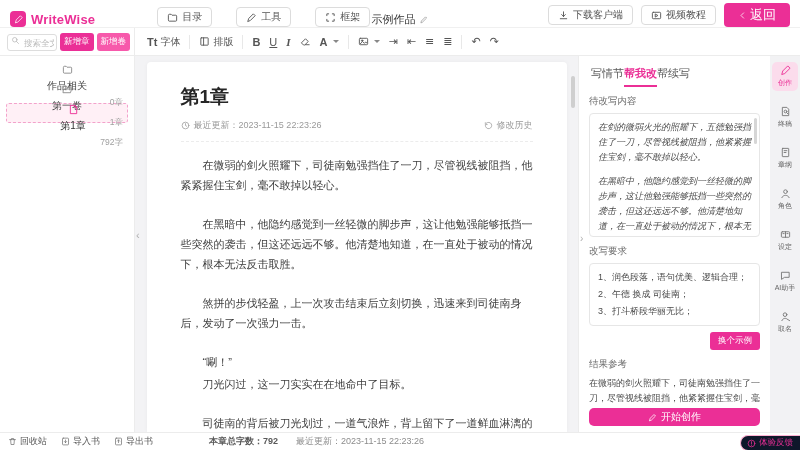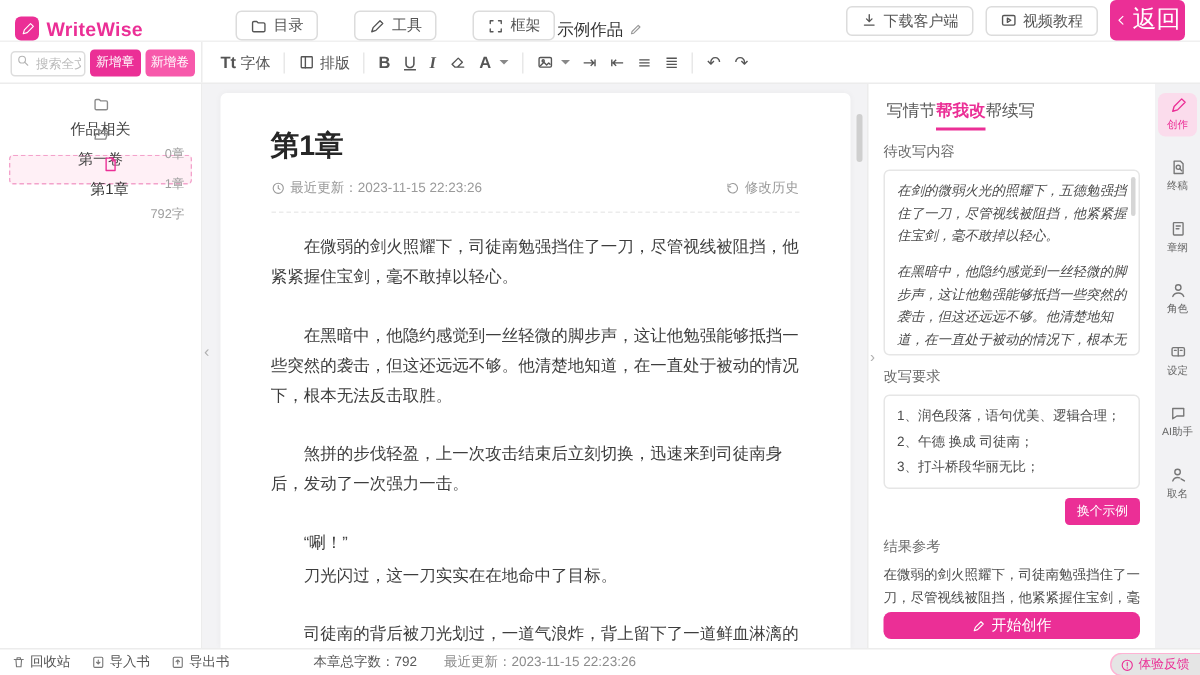--- a/index.html
+++ b/index.html
@@ -11,21 +11,21 @@
 
   
   .header { height:28px; background:#fff; border-bottom:1px solid #f0f0f0; display:flex; align-items:flex-end; padding:0 10px; position:relative; z-index:5; }
   .logo-box { width:16px; height:16px; border-radius:4px; background:#eb2f96; color:#fff; display:flex; align-items:center; justify-content:center; margin-right:5px; }
   .brand { font-size:13px; font-weight:800; color:#eb2f96; letter-spacing:.2px; }
   .hmenu { display:flex; gap:24px; margin-left:62px; }
   .hbtn { display:flex; align-items:center; gap:4px; border:1px solid #dcdcdc; border-radius:4px; padding:2px 9px; font-size:10px; color:#555; background:#fff; cursor:pointer; }
   .htitle { position:absolute; left:50%; transform:translateX(-50%); display:flex; align-items:center; gap:4px; font-size:11px; color:#333; }
   .htitle .ic { color:#999; }
   .hright { margin-left:auto; display:flex; gap:8px; align-items:center; }
-  .hbtn-primary { display:flex; align-items:center; gap:3px; background:#eb2f96; color:#fff; border-radius:4px; padding:3px 3px; font-size:16px; cursor:pointer; }
+  .hbtn-primary { display:flex; align-items:center; gap:3px; background:#eb2f96; color:#fff; border-radius:4px; padding:3px 14px; font-size:13px; cursor:pointer; }
 
   
   .toolrow { height:28px; background:#fff; border-bottom:1px solid #ececec; display:flex; align-items:center; }
   .tool-left { width:135px; flex:0 0 135px; display:flex; align-items:center; gap:3px; padding:0 4px 0 7px; border-right:1px solid #ececec; height:100%; }
   .search-wrap { position:relative; flex:1; min-width:0; }
   .search-wrap .ic { position:absolute; left:4px; top:4px; color:#b5b5b5; }
   .search-input { width:100%; height:17px; border:1px solid #ddd; border-radius:3px; font-size:8.5px; padding:0 2px 0 16px; color:#333; outline:none; }
   .search-input::placeholder { color:#bbb; }
   .mini-btn { flex:0 0 auto; border:none; color:#fff; font-size:8.5px; padding:3px 4px; border-radius:3px; cursor:pointer; }
   .mini-btn.c1 { background:#eb2f96; }
@@ -84,23 +84,23 @@
   .rail { width:30px; flex:0 0 30px; display:flex; flex-direction:column; align-items:center; padding-top:6px; gap:12px; }
   .ritem { display:flex; flex-direction:column; align-items:center; gap:2px; font-size:7px; color:#666; cursor:pointer; width:26px; padding:3px 0; border-radius:5px; }
   .ritem .ic { color:#777; }
   .ritem.active { background:#fbdcec; color:#eb2f96; }
   .ritem.active .ic { color:#eb2f96; }
 
   
   .footer { height:18px; background:#fff; border-top:1px solid #ececec; display:flex; align-items:center; font-size:9px; color:#555; padding:0 0 0 8px; position:relative; }
   .fitem { display:flex; align-items:center; gap:3px; margin-right:14px; cursor:pointer; }
   .fitem .ic { color:#777; }
-  .fstat { color:#595959; margin-left:42px; }
+  .fstat { color:#595959; margin-left:42px;font-weight:bold; }
   .fstat2 { color:#8c8c8c; margin-left:18px; }
-  .feedback { position:absolute; right:0; top:2px; background:#e5e5e5; border:1px solid #ffb3d4; border-right:none; color:#eb2f96; font-size:8.5px; display:flex; align-items:center; gap:3px; padding:1px 7px 1px 6px; border-radius:9px 0 0 9px; cursor:pointer; }
+  .feedback { position:absolute; right:0; top:2px; background:#0f172a; border:1px solid #ffb3d4; border-right:none; color:#eb2f96; font-size:8.5px; display:flex; align-items:center; gap:3px; padding:1px 7px 1px 6px; border-radius:9px 0 0 9px; cursor:pointer; }
 </style>
 </head>
 <body>
 
 <div class="header">
   <div class="logo-box">
     <svg class="ic ic-s" viewBox="0 0 24 24">
         <path d="M4 20l2-7L17 2l5 5L11 18z"></path>
       </svg>
   </div>

